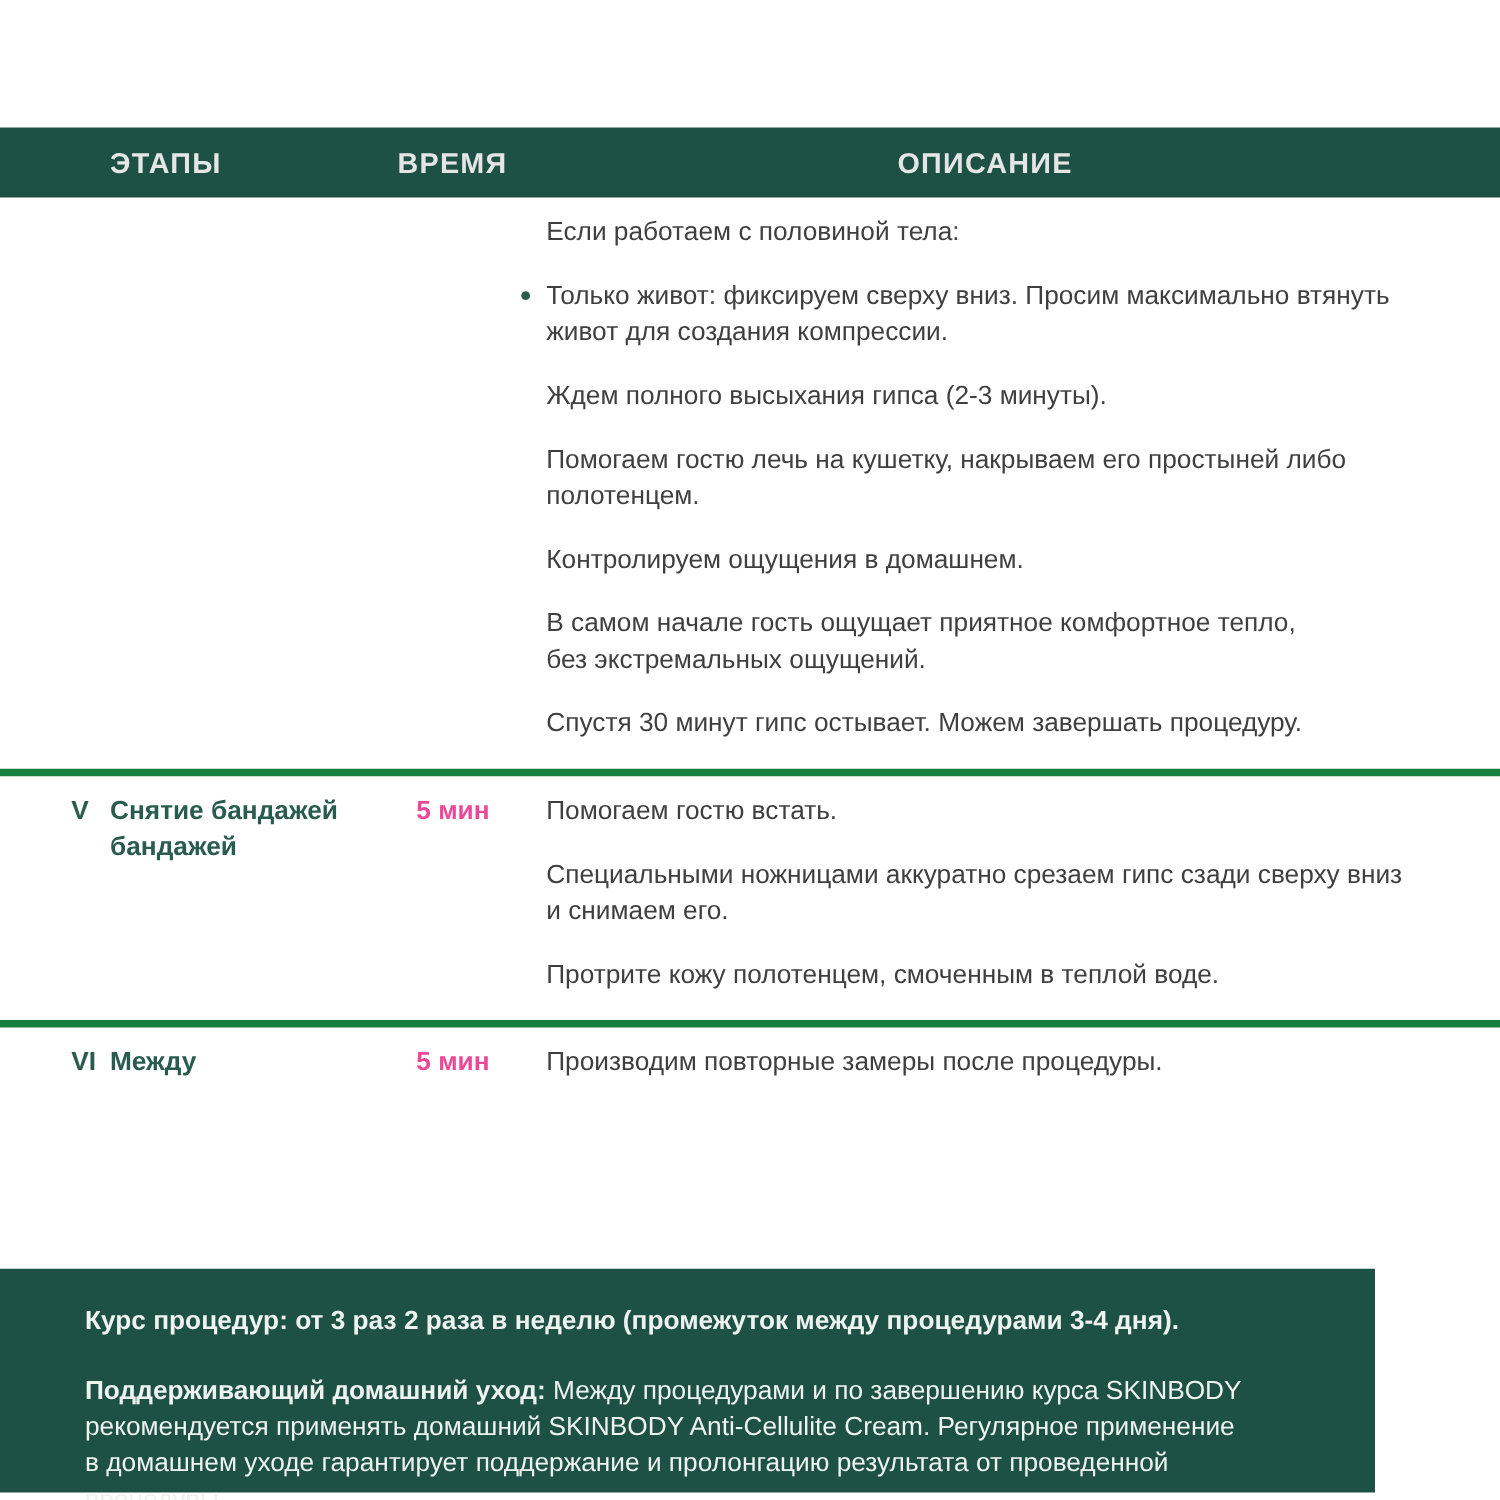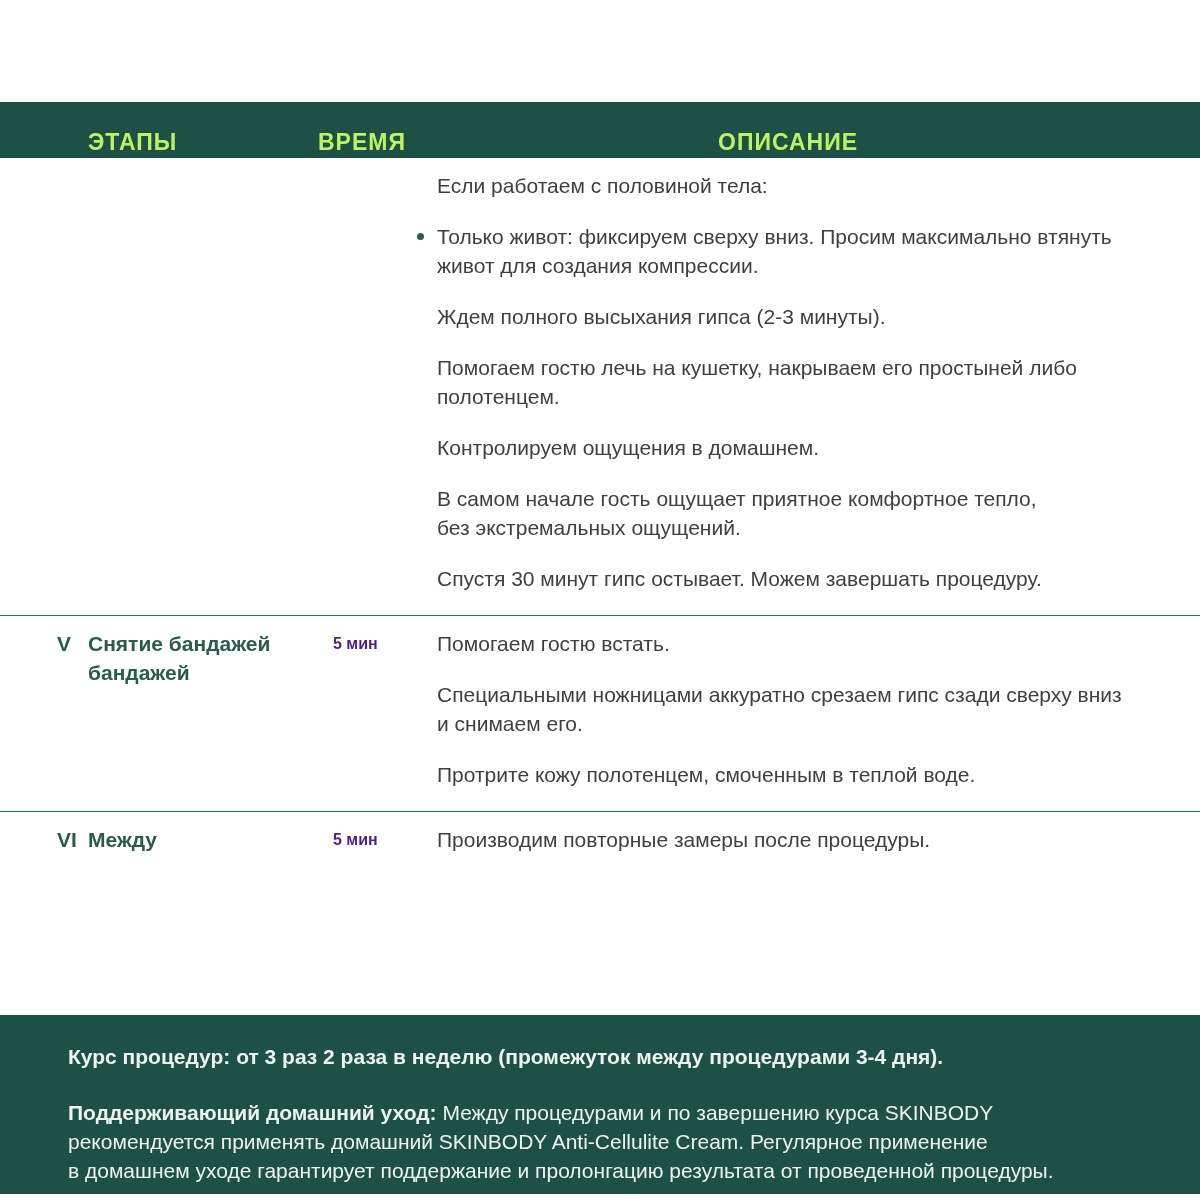--- a/index.html
+++ b/index.html
@@ -14,23 +14,23 @@
 
   
   .topbar {
     position: absolute;
     top: 102px; left: 0;
     width: 100%; height: 56px;
     background: #1E5145;
   }
   .col-h {
     position: absolute;
-    top: 12px; height: 56px;
+    top: 0; height: 56px;
     display: flex; align-items: center;
-    color: #bef264;
+    color: #e5e5e5;
     font-size: 23px;
     font-weight: 700;
     letter-spacing: 1px;
     white-space: nowrap;
   }
   .h-stage { left: 88px; }
   .h-time  { left: 318px; }
   .h-desc  { left: 718px; }
 
   
@@ -38,39 +38,39 @@
     position: absolute;
     top: 158px; left: 0;
     width: 1200px;
   }
   .row {
     display: flex;
     align-items: flex-start;
     box-sizing: border-box;
     padding: 13px 0 22px 0;
   }
-  .row.bordered { border-bottom: 1px solid #15803d; }
+  .row.bordered { border-bottom: 6px solid #15803d; }
   .col { box-sizing: border-box; }
   .col.stage {
     width: 333px;
     padding-left: 57px;
     display: flex;
     font-size: 21px;
     line-height: 29px;
     font-weight: 700;
     color: #2A5C4D;
   }
   .stage-num { width: 31px; flex: 0 0 31px; }
   .stage-title { white-space: pre-line; }
   .col.time {
     width: 104px;
-    font-size: 16px;
+    font-size: 21px;
     line-height: 29px;
     font-weight: 700;
-    color: #4c1d95;
+    color: #ec4899;
     white-space: nowrap;
   }
   .col.desc {
     flex: 1;
     padding-right: 58px;
     font-size: 21px;
     line-height: 29px;
   }
   .col.desc p {
     margin: 0 0 22px 0;
@@ -92,21 +92,21 @@
     left: -20px; top: 11px;
     width: 7px; height: 7px;
     border-radius: 50%;
     background: #2A5C4D;
   }
 
   
   .footnote {
     position: absolute;
     top: 1015px; left: 0;
-    width: 1200px; height: 179px;
+    width: 1100px; height: 179px;
     box-sizing: border-box;
     background: #1E5145;
     color: #eef3f0;
     padding: 27px 68px 0 68px;
     font-size: 21px;
     line-height: 29px;
   }
   .footnote p { margin: 0; white-space: pre-line; }
   .footnote .course { font-weight: 700; margin-bottom: 27px; }
   .footnote .bold-lead { font-weight: 700; }

